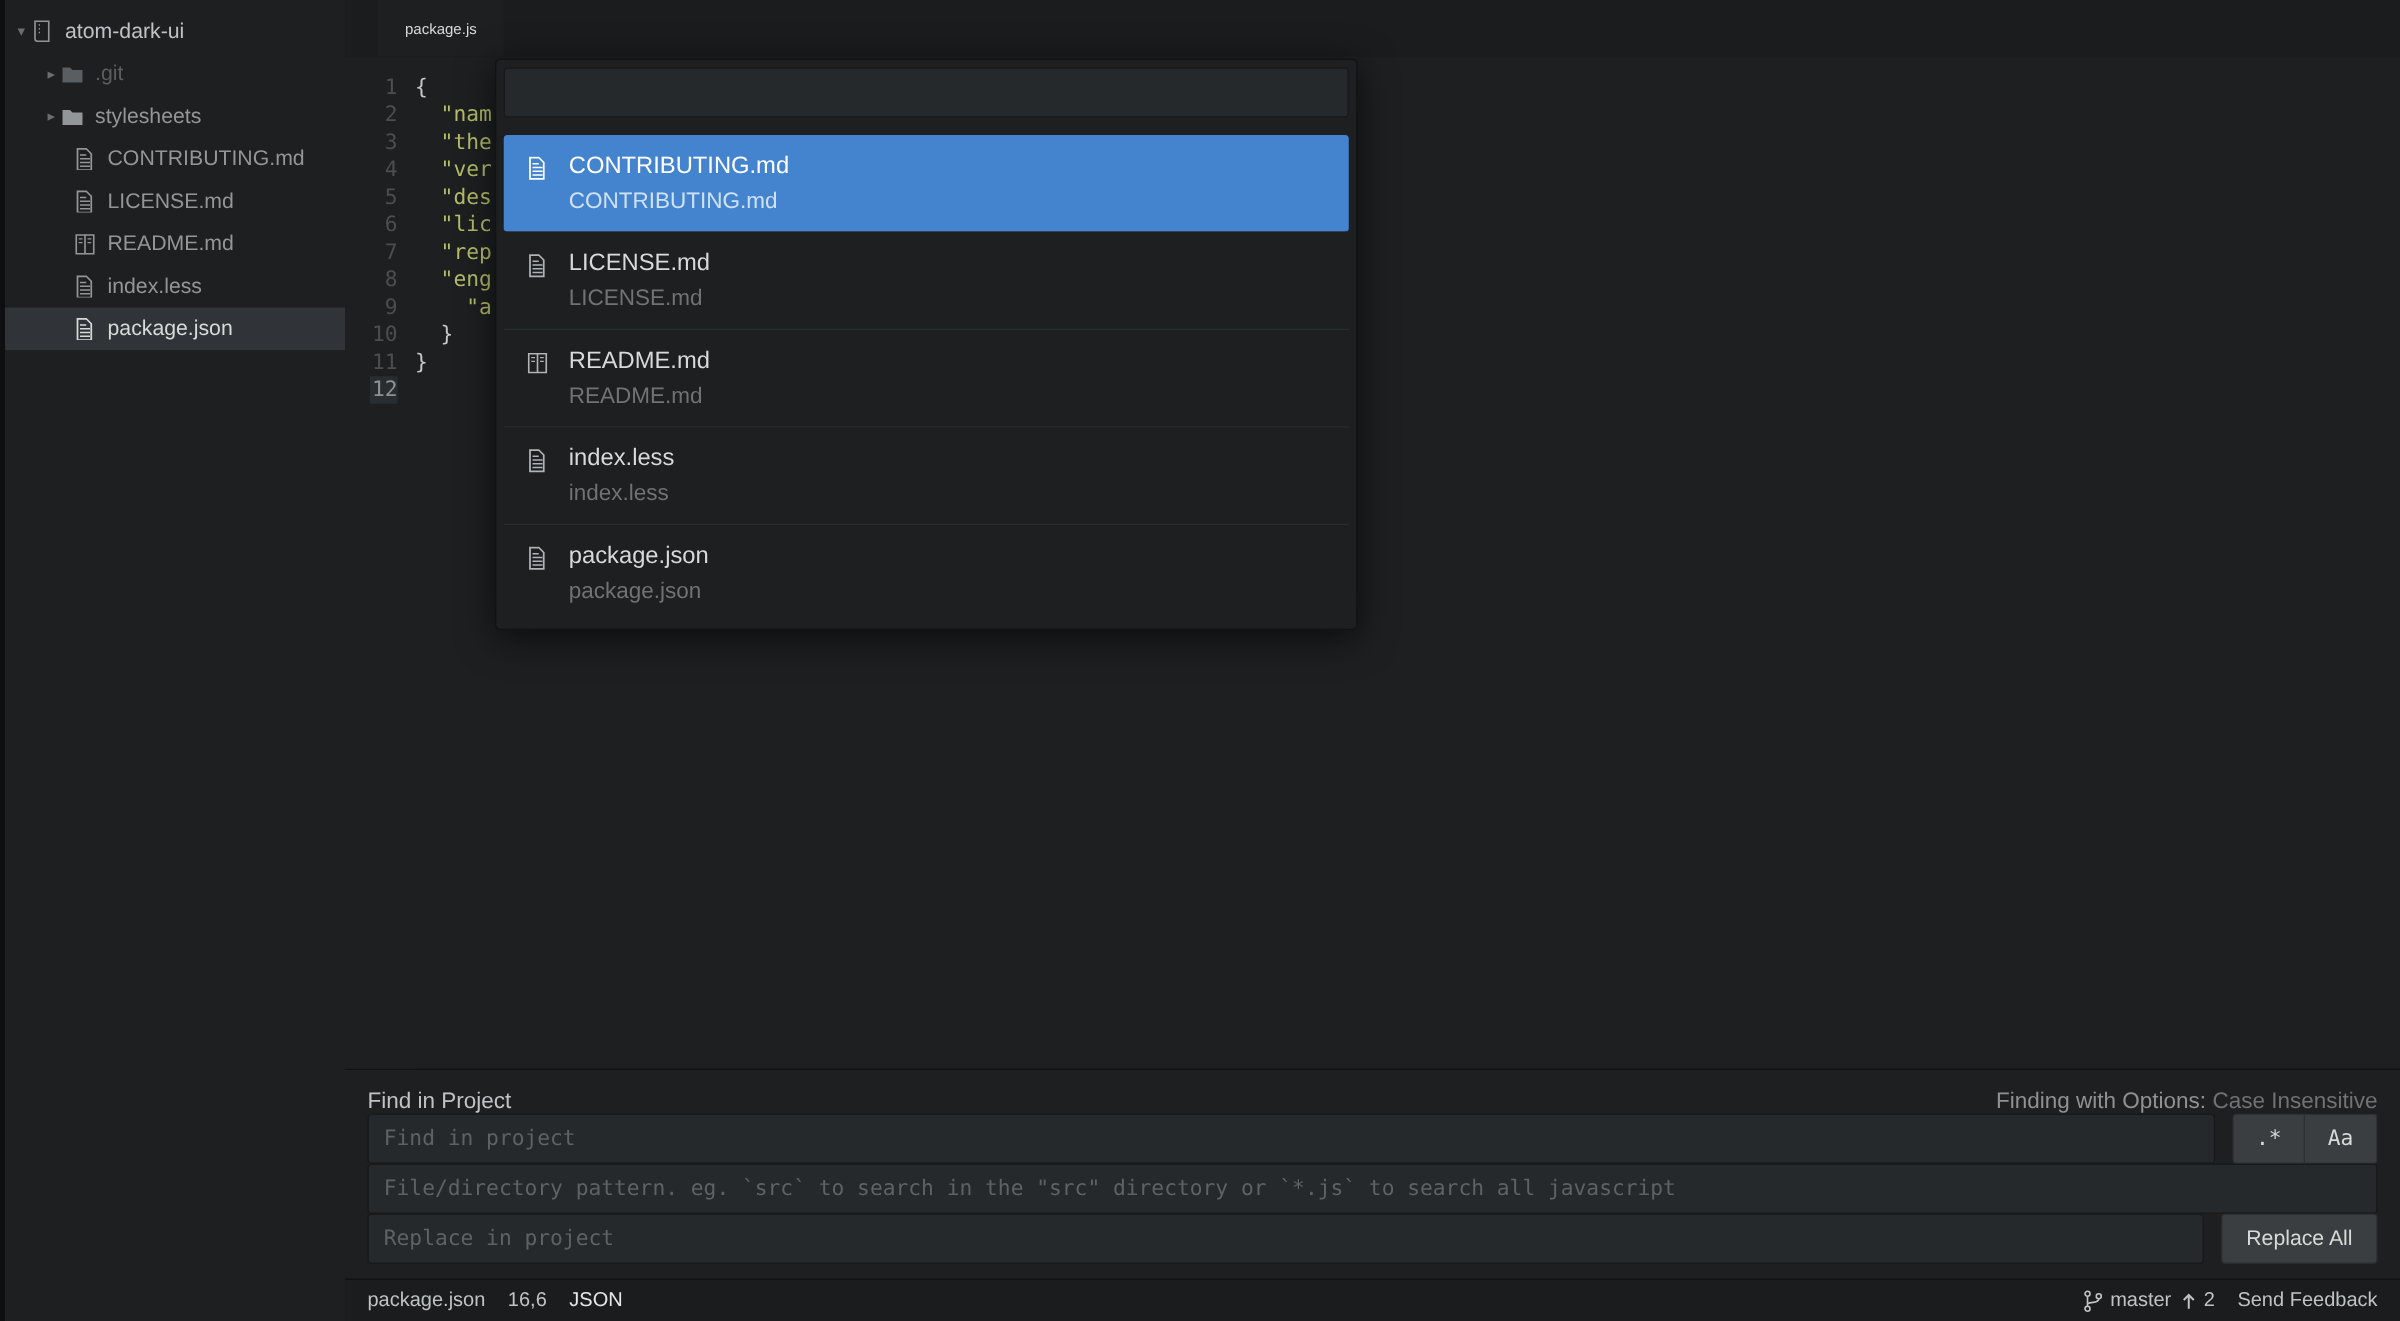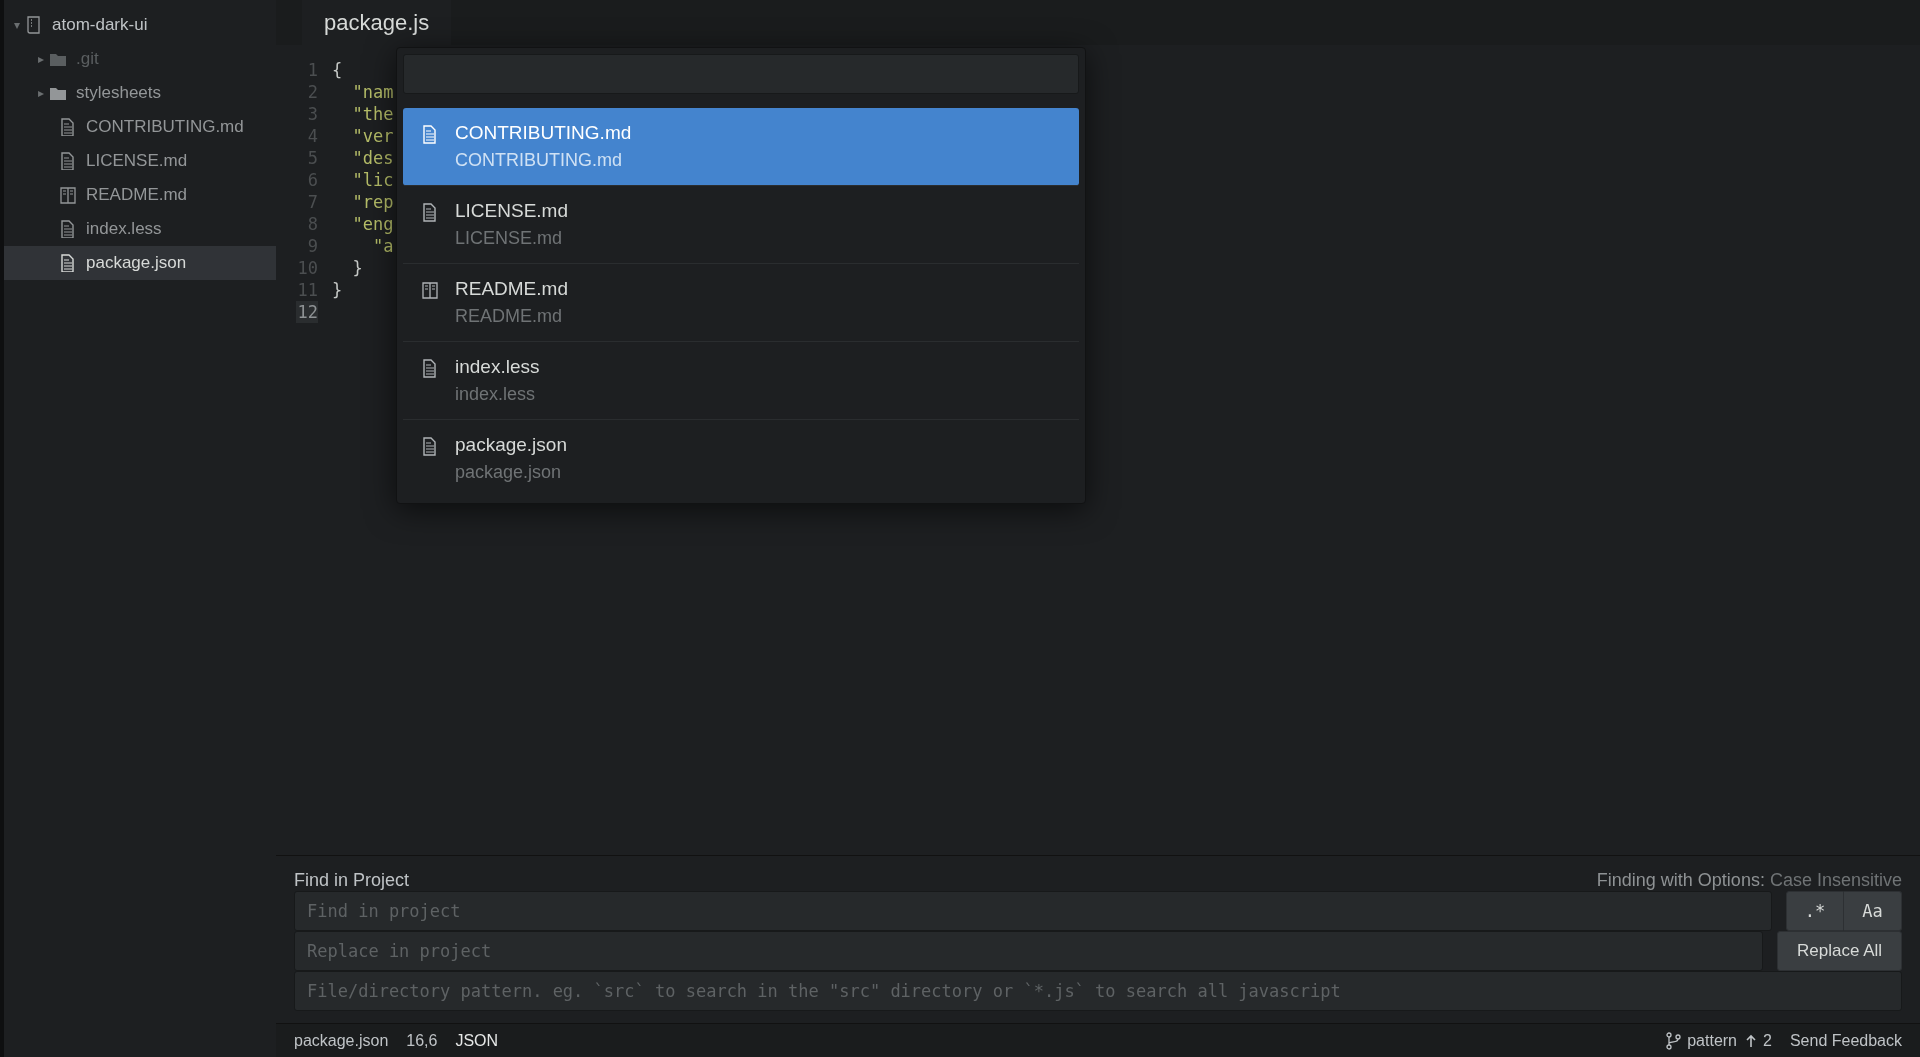--- a/index.html
+++ b/index.html
@@ -17,21 +17,21 @@
 .tree .lbl { white-space: nowrap; text-align: right; }
 .tree .root-lbl { color: #bfc3c6; }
 .tree .pad0 { padding-left: 10px; }
 .tree .pad1 { padding-left: 34px; }
 .tree .pad2 { padding-left: 58px; }
 .left-stripe { position: absolute; left: 0; top: 0; width: 4px; height: 100%; background: #0e0f10; }
 
 
 .editor-side { flex: 1; display: flex; flex-direction: column; background: #1d1f21; min-width: 0; }
 .tab-bar { height: 45px; background: #1a1c1d; display: flex; align-items: stretch; }
-.tab { display: flex; align-items: center; padding: 0 22px; color: #d7dad8; background: #1d1f21; border-top: 1px solid #1d1f21; font-size: 22px; margin-left: 26px; }
+.tab { display: flex; align-items: center; padding: 0 22px; color: #d7dad8; background: #1d1f21; border-top: 1px solid #1d1f21; font-size: 12px; margin-left: 26px; }
 .editor-body { flex: 1; display: flex; position: relative; min-height: 0; }
 .gutter { width: 56px; text-align: right; padding-right: 14px; padding-top: 14px; font-family: Menlo, Consolas, monospace; font-size: 17px; color: #4b4e50; line-height: 22px; background: #1d1f21; }
 .gutter .ln { height: 22px; }
 .gutter .ln.cur { background: #2a2d2f; color: #8e9294; margin-left: 20px; }
 .code { flex: 1; padding-top: 14px; font-family: Menlo, Consolas, monospace; font-size: 17px; line-height: 22px; color: #c5c8c6; white-space: pre; overflow: hidden; }
 .code .cl { height: 22px; }
 .code .k { color: #b5bd68; }
 
 
 .palette { position: absolute; top: 2px; left: 120px; width: 690px; background: #1d1f21; border: 1px solid #111213; border-radius: 4px; box-shadow: 0 6px 30px rgba(0,0,0,0.6); z-index: 50; padding: 6px; }
@@ -277,40 +277,40 @@
         </span>
       </div>
       <div class="find-row">
         <input type="text" placeholder="Find in project" style="">
         <div class="btn-pair">
           <div class="btn small">.*</div>
           <div class="btn small">Aa</div>
         </div>
       </div>
       <div class="find-row">
+        <input type="text" placeholder="File/directory pattern. eg. `src` to search in the &quot;src&quot; directory or `*.js` to search all javascript" style="">
+      </div>
+      <div class="find-row">
         <input type="text" placeholder="Replace in project" style="">
         <div class="btn wide">Replace All</div>
-      </div>
-      <div class="find-row">
-        <input type="text" placeholder="File/directory pattern. eg. `src` to search in the &quot;src&quot; directory or `*.js` to search all javascript" style="">
       </div>
     </div>
 
     <div class="status">
       <span class="seg">package.json</span>
       <span class="seg">16,6</span>
       <span class="seg grammar">JSON</span>
       <span class="sp"></span>
       <span class="seg">
         <span>
             <svg width="16" height="18">
               <use href="#i-branch"></use>
             </svg>
           </span>
-        <span>pattern</span>
+        <span>master</span>
         <span>
             <svg width="14" height="16">
               <use href="#i-up"></use>
             </svg>
           </span>
         <span>2</span>
       </span>
       <span class="seg">Send Feedback</span>
     </div>
   </div>

